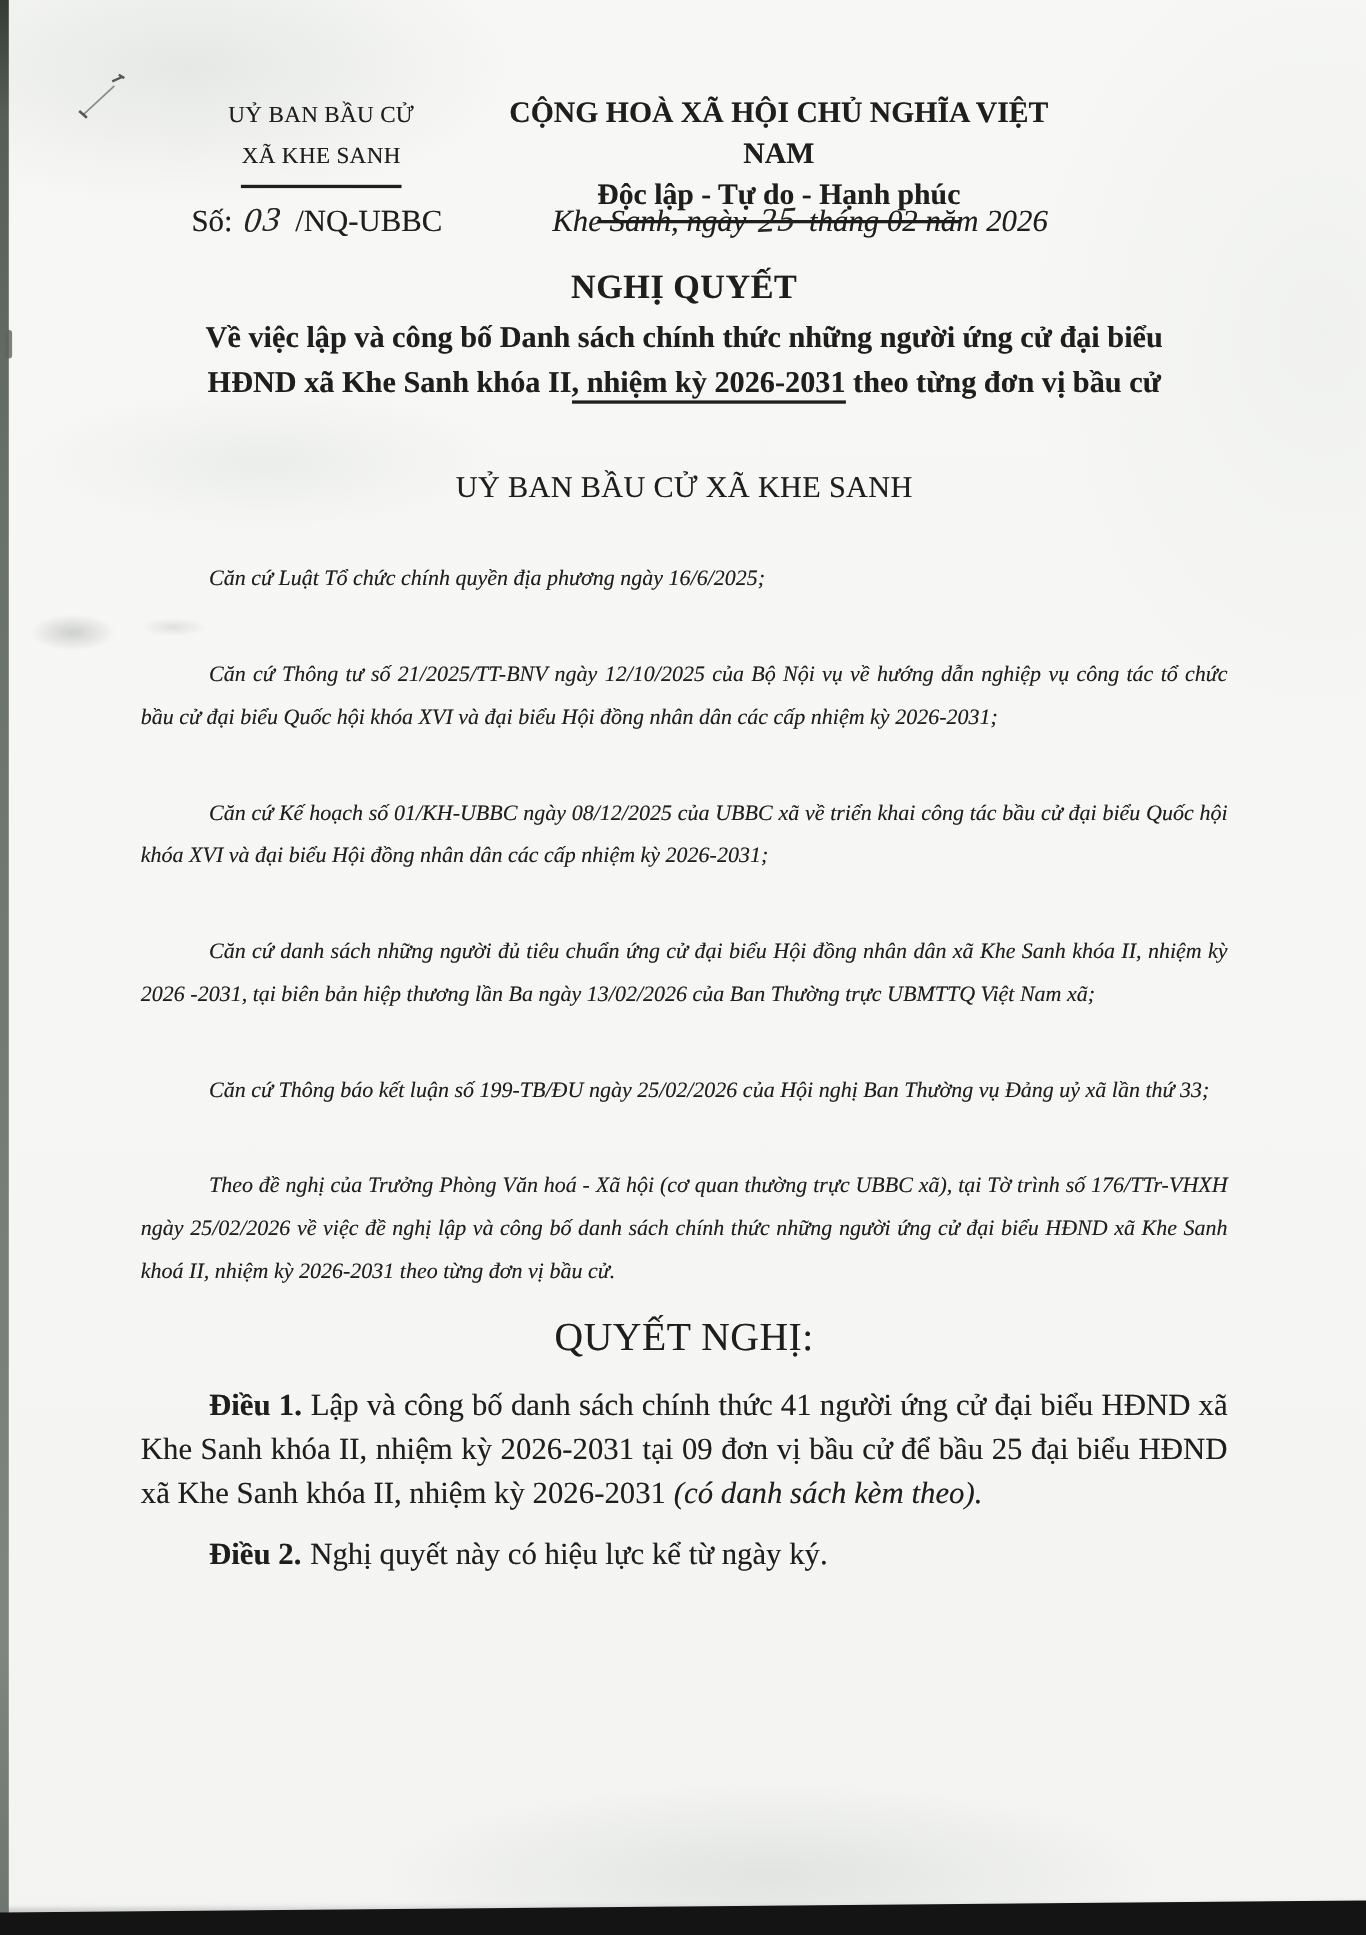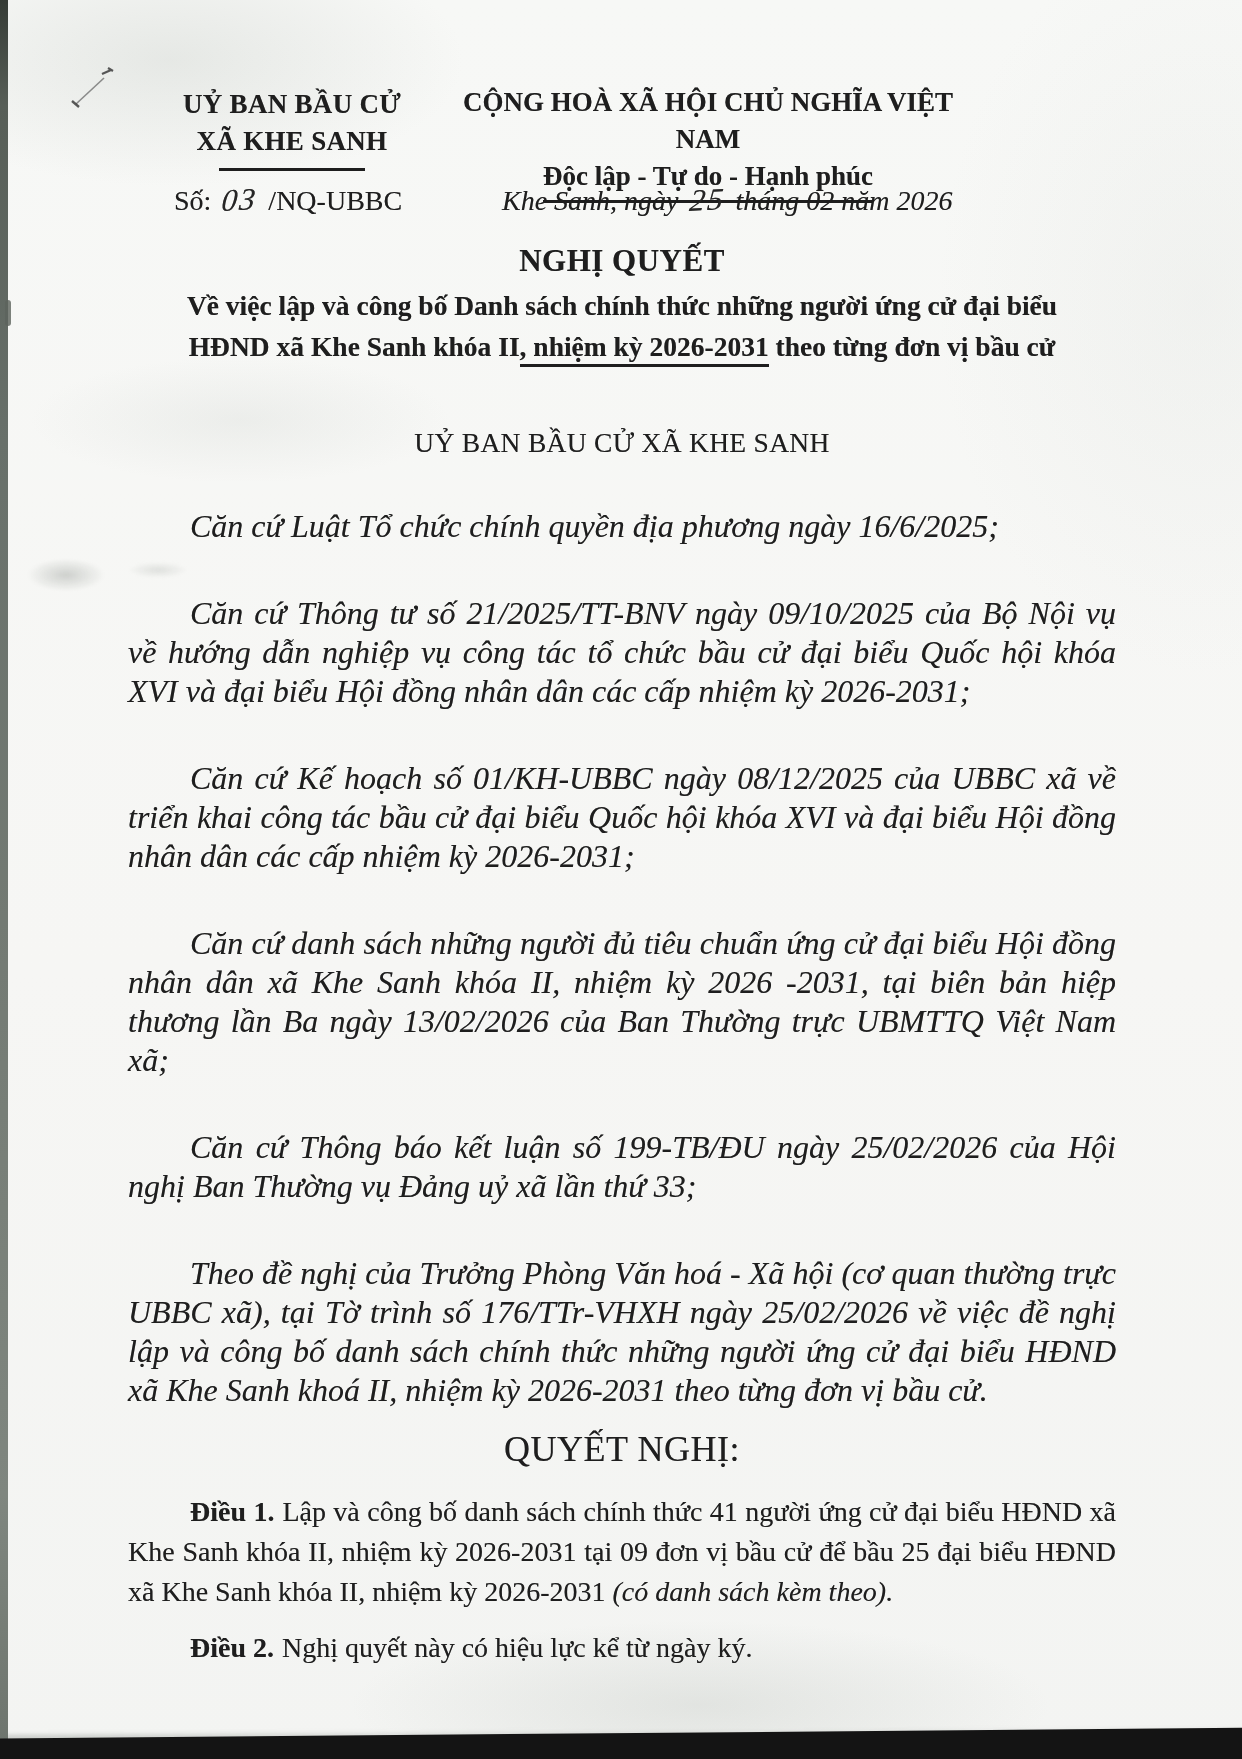--- a/index.html
+++ b/index.html
@@ -48,21 +48,21 @@
   }
   .smudge-b {
     position: absolute; left: 128px; top: 562px; width: 60px; height: 16px;
     background: radial-gradient(ellipse, rgba(150,156,150,0.25), transparent 70%);
     filter: blur(1.5px); z-index: 2;
   }
 
   
   .org-block {
     position: absolute; left: 162px; top: 86px; width: 260px;
-    text-align: center; font-weight: bold; font-size: 27px; line-height: 37px;
+    text-align: center; font-weight: normal; font-size: 21px; line-height: 37px;
     letter-spacing: 0.3px;
   }
   .org-underline {
     width: 146px; height: 0; border-bottom: 3px solid #1e1e1e; margin: 8px auto 0;
   }
   .national-block {
     position: absolute; left: 428px; top: 84px; width: 560px;
     text-align: center; font-weight: bold; font-size: 27px; line-height: 37px;
   }
   .motto { display: inline-block; padding-bottom: 5px; border-bottom: 3px solid #1e1e1e; }
@@ -78,21 +78,21 @@
 
   
   .main {
     position: absolute; left: 128px; top: 243px; width: 988px; z-index: 1;
   }
   .doc-title { text-align: center; font-weight: bold; font-size: 31px; letter-spacing: 0.5px; margin-bottom: 6px; }
   .doc-subtitle { text-align: center; font-weight: bold; font-size: 27.5px; line-height: 41px; }
   .subtitle-underline { border-bottom: 3px solid #1e1e1e; padding-bottom: 2px; }
   .issuer { text-align: center; font-weight: normal; font-size: 27.5px; margin-top: 60px; margin-bottom: 46px; letter-spacing: 0.3px; }
   .recitals p {
-    font-style: italic; font-size: 32px; line-height: 39px;
+    font-style: italic; font-size: 20px; line-height: 39px;
     text-align: justify; text-indent: 62px; margin-bottom: 18px; margin-top: 48px;
   }
   .decree-heading { text-align: center; font-weight: normal; font-size: 36px; margin: 10px 0 22px; letter-spacing: 0.5px; }
   .articles p {
     font-size: 28px; line-height: 40px; text-align: justify;
     text-indent: 62px; margin-bottom: 16px;
   }
   .article-label { font-weight: bold; margin-right: 8px; }
   .article-italic { font-style: italic; }
 </style>
@@ -146,21 +146,21 @@
       <div><span>HĐND xã Khe Sanh khóa II</span><span class="subtitle-underline">, nhiệm kỳ 2026-2031</span><span> theo từng đơn vị bầu cử</span></div>
     </div>
 
     <div class="issuer ink">UỶ BAN BẦU CỬ XÃ KHE SANH</div>
 
     <div class="recitals ink">
 
         <p>Căn cứ Luật Tổ chức chính quyền địa phương ngày 16/6/2025;</p>
 
 
-        <p>Căn cứ Thông tư số 21/2025/TT-BNV ngày 09/10/2025 của Bộ Nội vụ về hướng dẫn nghiệp vụ công tác tổ chức bầu cử đại biểu Quốc hội khóa XVI và đại biểu Hội đồng nhân dân các cấp nhiệm kỳ 2026-2031;</p>
+        <p>Căn cứ Thông tư số 21/2025/TT-BNV ngày 12/10/2025 của Bộ Nội vụ về hướng dẫn nghiệp vụ công tác tổ chức bầu cử đại biểu Quốc hội khóa XVI và đại biểu Hội đồng nhân dân các cấp nhiệm kỳ 2026-2031;</p>
 
         <p>Căn cứ Kế hoạch số 01/KH-UBBC ngày 08/12/2025 của UBBC xã về triển khai công tác bầu cử đại biểu Quốc hội khóa XVI và đại biểu Hội đồng nhân dân các cấp nhiệm kỳ 2026-2031;</p>
 
 
         <p>Căn cứ danh sách những người đủ tiêu chuẩn ứng cử đại biểu Hội đồng nhân dân xã Khe Sanh khóa II, nhiệm kỳ 2026 -2031, tại biên bản hiệp thương lần Ba ngày 13/02/2026 của Ban Thường trực UBMTTQ Việt Nam xã;</p>
 
         <p>Căn cứ Thông báo kết luận số 199-TB/ĐU ngày 25/02/2026 của Hội nghị Ban Thường vụ Đảng uỷ xã lần thứ 33;</p>
 
         <p>Theo đề nghị của Trưởng Phòng Văn hoá - Xã hội (cơ quan thường trực UBBC xã), tại Tờ trình số 176/TTr-VHXH ngày 25/02/2026 về việc đề nghị lập và công bố danh sách chính thức những người ứng cử đại biểu HĐND xã Khe Sanh khoá II, nhiệm kỳ 2026-2031 theo từng đơn vị bầu cử.</p>
       </div>

